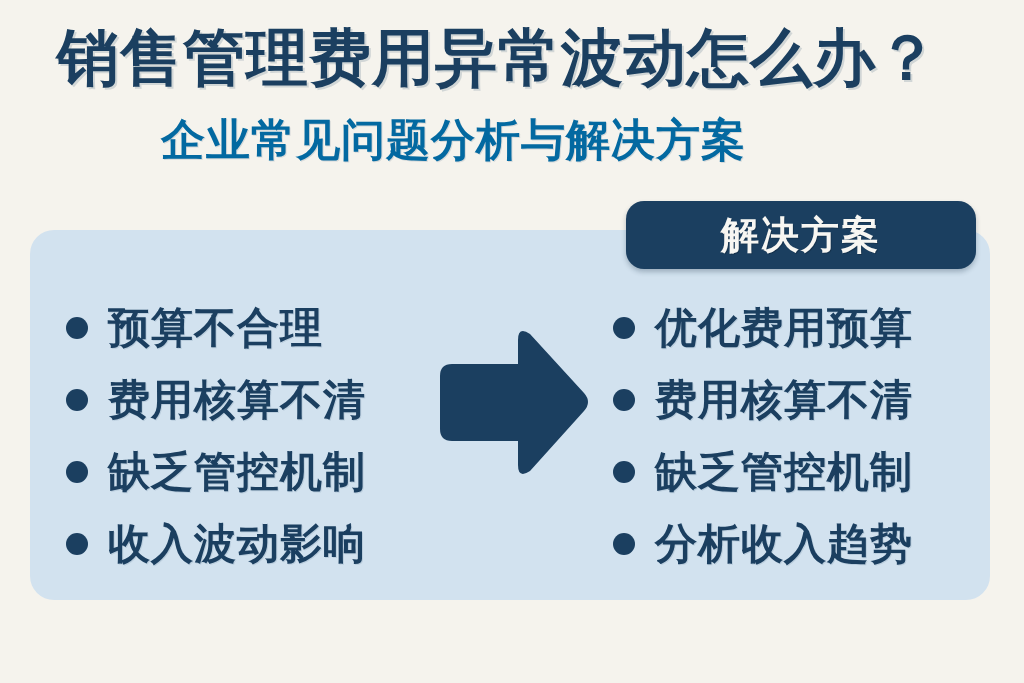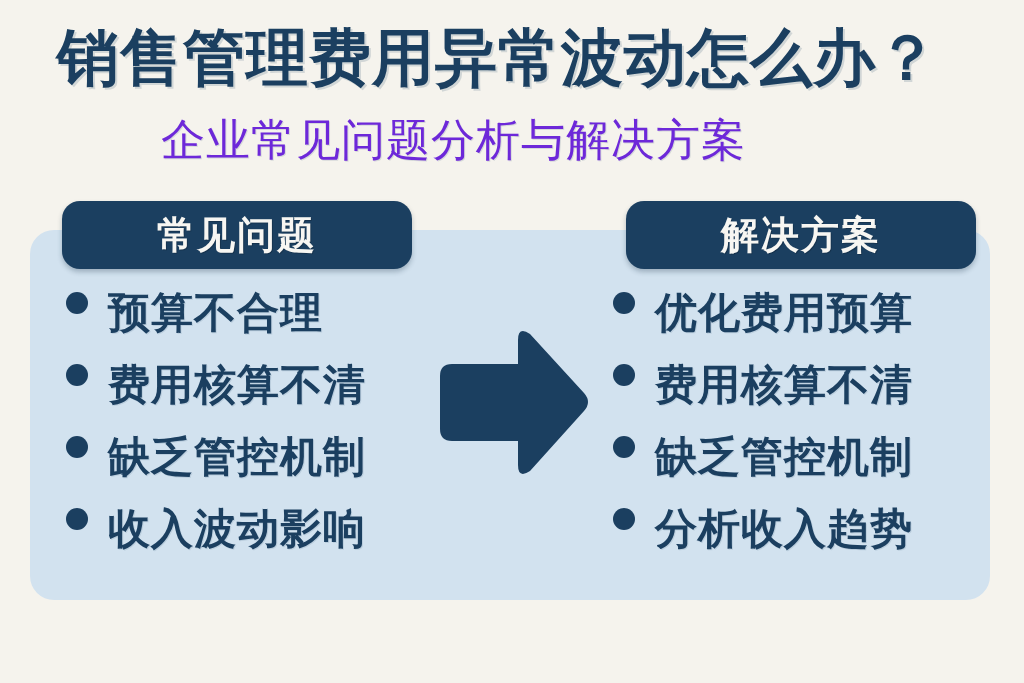--- a/index.html
+++ b/index.html
@@ -36,22 +36,22 @@
     white-space: nowrap;
   }
   .subtitle {
     position: absolute;
     left: 0;
     top: 112px;
     width: 907px;
     text-align: center;
     font-size: 44px;
     line-height: 56px;
-    font-weight: 400;
-    color: #6d28d9;
+    font-weight: 700;
+    color: #0369a1;
     letter-spacing: 1px;
     text-shadow: 1px 1px 0 rgba(27,63,96,0.14);
     white-space: nowrap;
   }
 
   
   .panel {
     position: absolute;
     left: 30px;
     top: 230px;
@@ -88,20 +88,21 @@
   
   .list {
     position: absolute;
     top: 292px;
   }
   .list.left  { left: 66px;  width: 360px; }
   .list.right { left: 613px; width: 370px; }
 
   .list-item {
     display: flex;
+    align-items: center;
     height: 72px;
   }
   .bullet {
     width: 22px;
     height: 22px;
     border-radius: 50%;
     background: #1b3f60;
     flex: 0 0 auto;
     margin-right: 20px;
   }
@@ -129,23 +130,20 @@
 <body>
 
 <div id="stage">
 
   <div class="title">销售管理费用异常波动怎么办？</div>
 
   <div class="subtitle">企业常见问题分析与解决方案</div>
 
   <div class="panel"></div>
 
-  <div class="badge left">
-    <span>常见问题</span>
-  </div>
 
   <div class="badge right">
     <span>解决方案</span>
   </div>
 
   <div class="list left">
     <div class="list-item">
       <span class="bullet"></span>
       <span class="item-label">预算不合理</span>
     </div>

